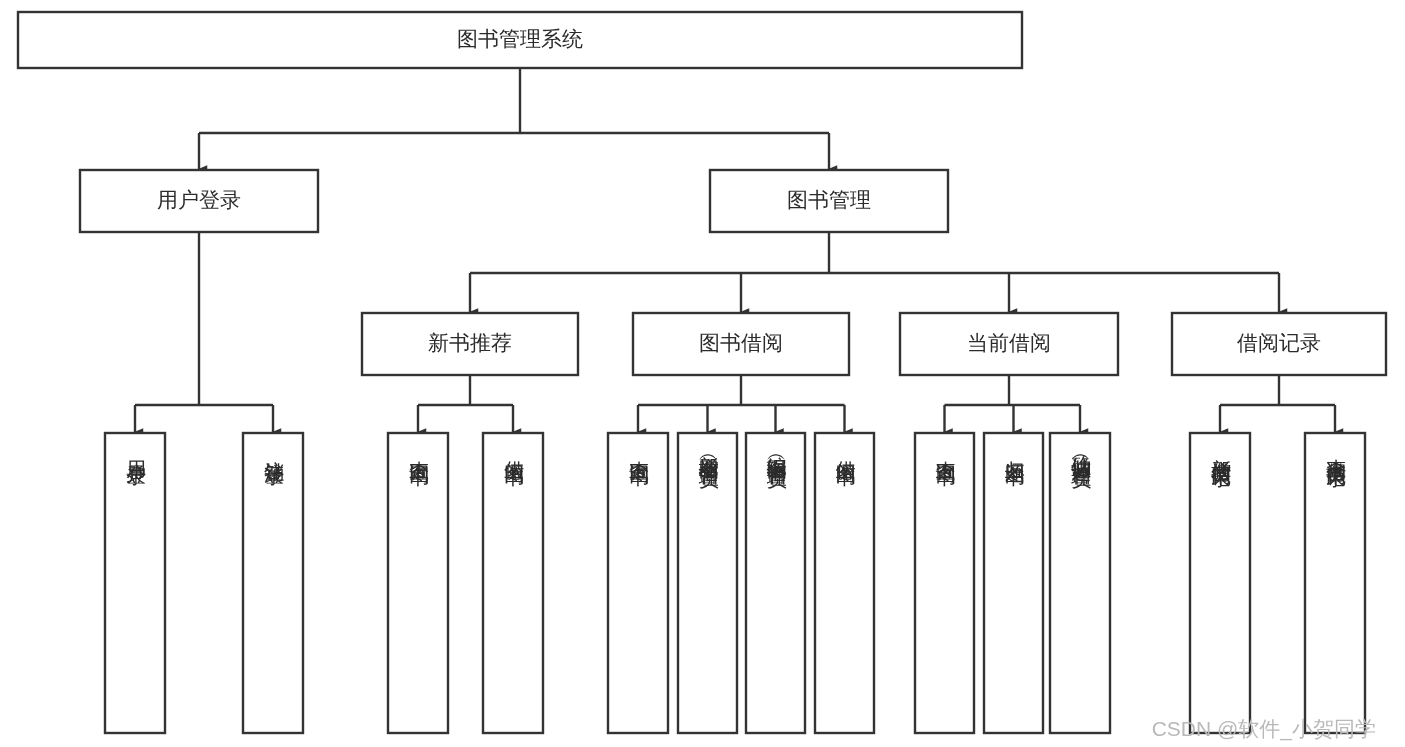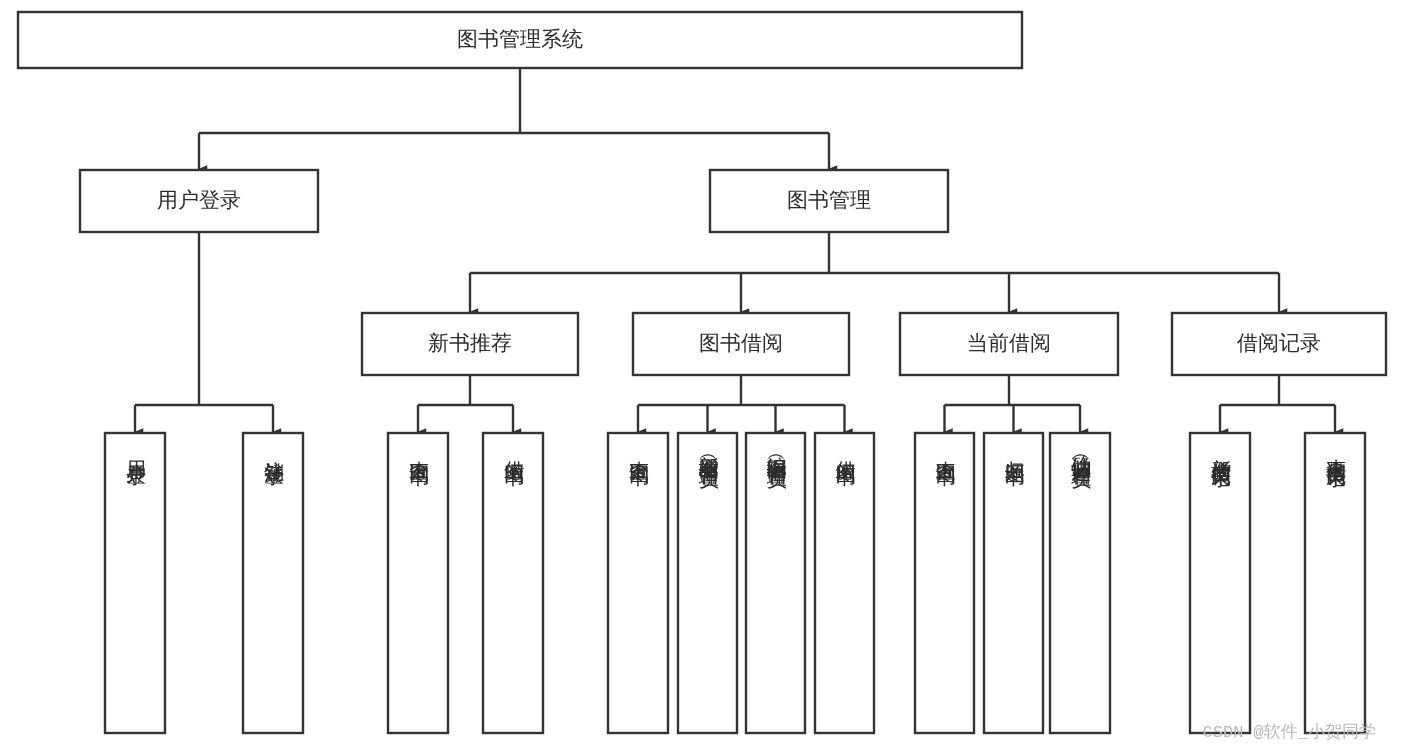--- a/index.html
+++ b/index.html
@@ -52,22 +52,22 @@
     fill: none;
   }
   .arrow-head {
     fill: #333333;
     stroke: none;
   }
   .watermark {
     position: absolute;
     right: 8px;
     bottom: 4px;
-    font-family: Liberation Mono, monospace;
-    font-size: 17px;
+    font-family: Liberation Sans, sans-serif;
+    font-size: 21px;
     color: #b9b9b9;
     white-space: nowrap;
     user-select: none;
     pointer-events: none;
   }
 </style>
 </head>
 <body>
 
 <div id="diagram-root">

